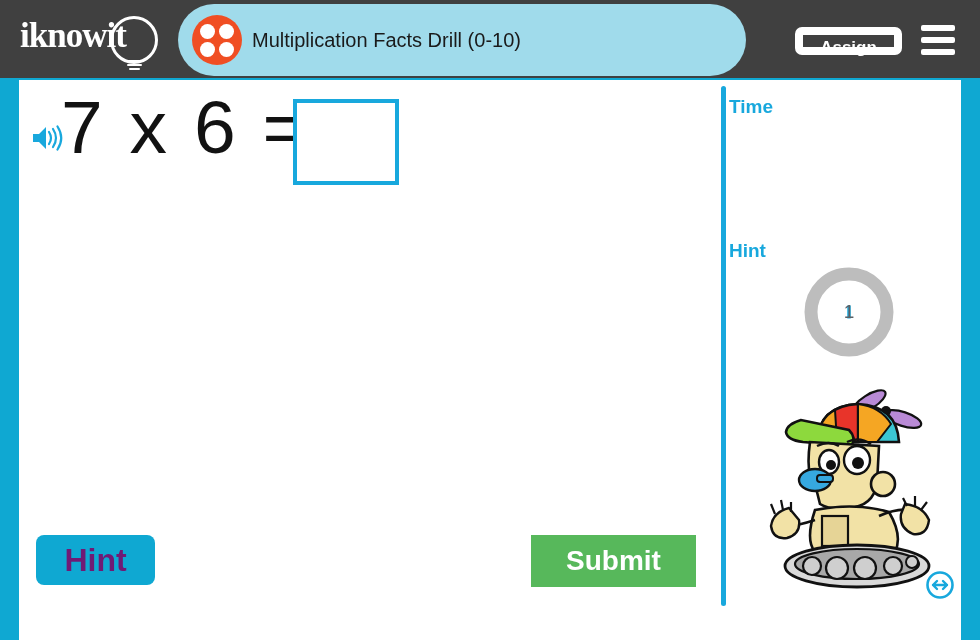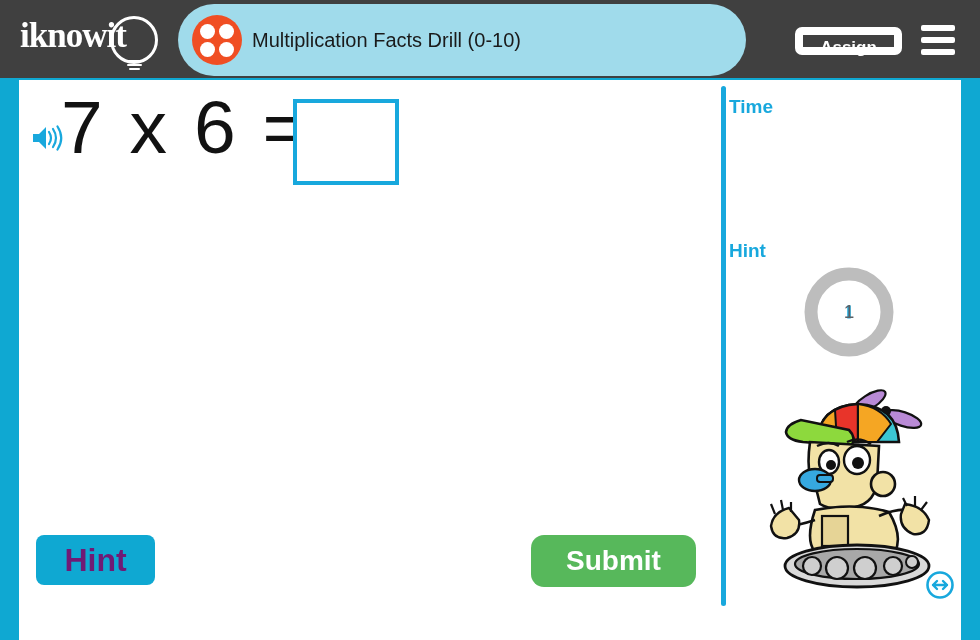--- a/index.html
+++ b/index.html
@@ -243,21 +243,21 @@
     cursor: pointer;
     font-family: Liberation Sans, sans-serif;
     padding: 0;
   }
   #submit-button {
     position: absolute;
     left: 512px; top: 455px;
     width: 165px; height: 52px;
     background: #57b85b;
     border: none;
-    border-radius: 13px;
+    border-radius: 0;
     color: #ffffff;
     font-size: 28px;
     font-weight: bold;
     cursor: pointer;
     font-family: "Liberation Sans", sans-serif;
     padding: 0;
   }
 </style>
 </head>
 <body>

